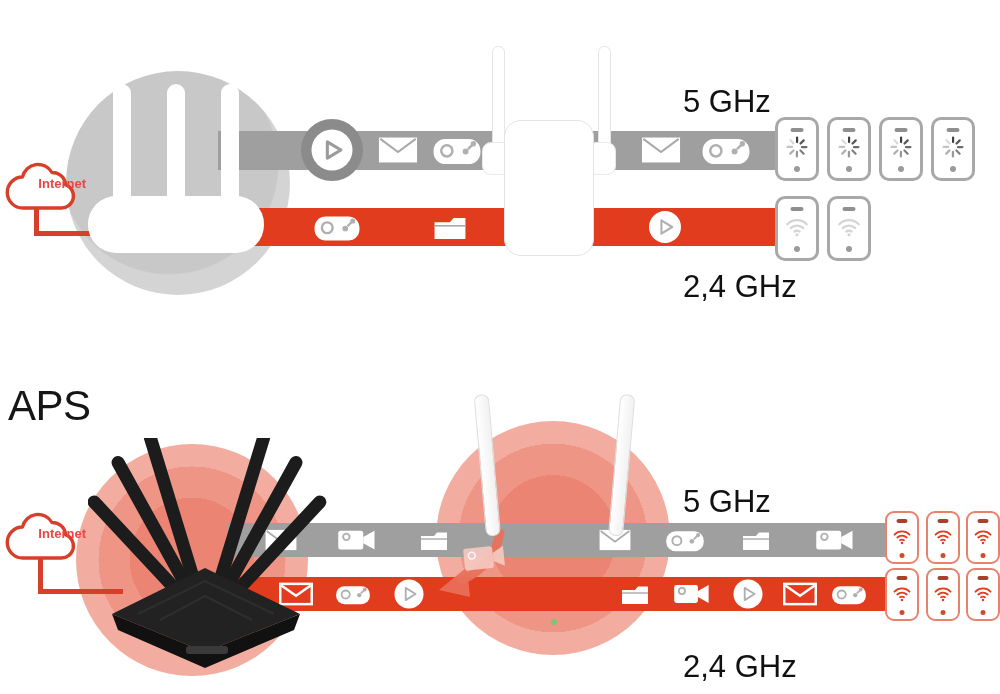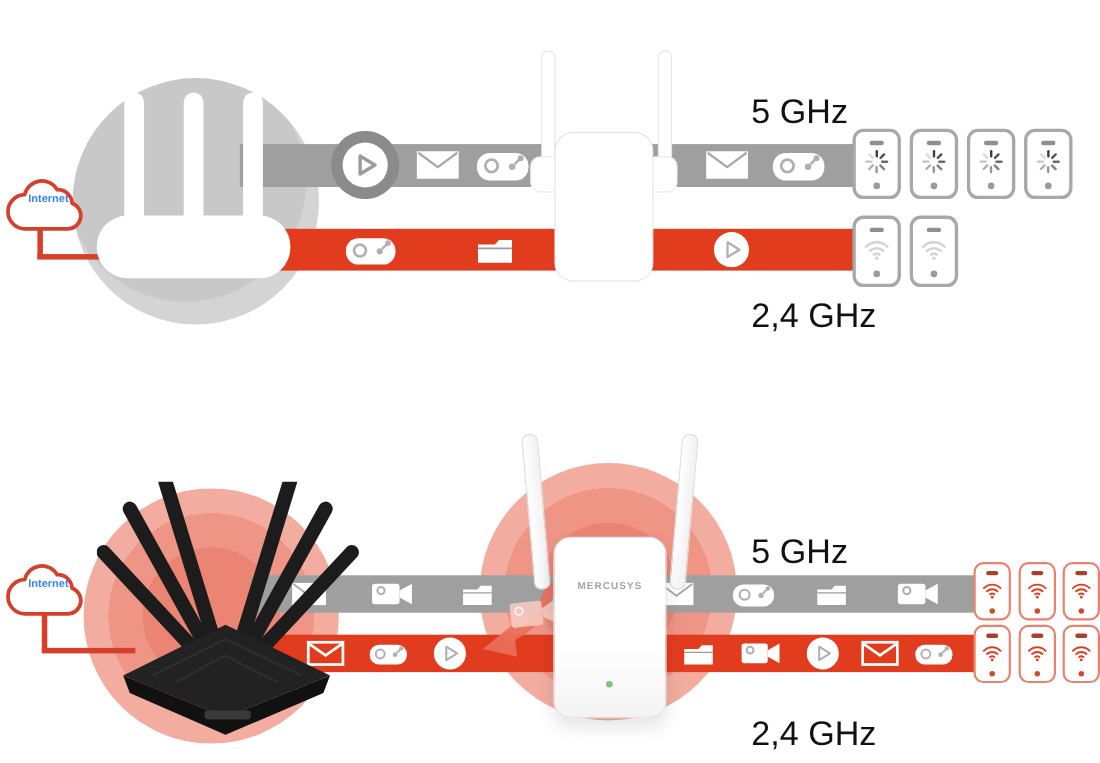--- a/index.html
+++ b/index.html
@@ -30,21 +30,21 @@
   .e-body{position:absolute;left:504px;top:120px;width:88px;height:134px;border-radius:17px;background:#fff;border:1.5px solid #e3e3e3;z-index:4;}
 
   
   .m-ant{position:absolute;width:13px;height:140px;background:linear-gradient(90deg,#fff,#f1f1f1);border:1px solid #ddd;border-radius:7px;z-index:4;transform-origin:50% 100%;}
   .m-body{position:absolute;left:503px;top:488px;width:101px;height:163px;border-radius:16px;background:linear-gradient(#ffffff 60%,#f3f3f3);border:1px solid #e1e1e1;box-shadow:0 8px 16px rgba(0,0,0,.10);z-index:4;text-align:center;}
   .m-brand{display:inline-block;margin-top:38px;font-size:9px;color:#a3a3a3;letter-spacing:1px;font-weight:700;}
   .m-led{position:absolute;left:551px;top:619px;width:6px;height:6px;border-radius:50%;background:#7cc576;z-index:5;}
 
   
   .cloud{position:absolute;width:84px;height:62px;z-index:4;}
-  .cloud .lbl{position:absolute;left:0;top:22px;width:100%;text-align:center;font-size:10px;font-weight:700;color:#3b82f6;}
+  .cloud .lbl{position:absolute;left:0;top:22px;width:100%;text-align:right;font-size:13px;font-weight:700;color:#ef4444;}
   .conn{position:absolute;background:#d6402a;z-index:3;}
 
   
   .phone{position:absolute;background:#fff;z-index:5;box-sizing:border-box;}
   .phone .spk{position:absolute;left:50%;transform:translateX(-50%);border-radius:2px;}
   .phone .scr{position:absolute;left:50%;top:46%;transform:translate(-50%,-50%);line-height:0;}
   .phone .home{position:absolute;left:50%;transform:translateX(-50%);border-radius:50%;}
   .phone.gray{border:3px solid #a8a8a8;border-radius:10px;}
   .phone.gray .spk{top:8px;width:13px;height:4px;background:#8f8f8f;}
   .phone.gray .home{bottom:6px;width:6px;height:6px;background:#9a9a9a;}
@@ -243,20 +243,21 @@
       <path d="M8.8,18.3 A11,11 0 0 1 23.2,18.3"></path>
       <path d="M13,22.5 A5.5,5.5 0 0 1 19,22.5"></path>
             </g>
       <circle cx="16" cy="26.5" r="1.9" fill="#d4d4d4"></circle>
           </svg>
         </span>
       <span class="home"></span>
       </div>
     </div>
 
+  <div class="title" style="left:8px;top:382px;">APS</div>
 
   <div class="pink-circle" style="left:76px;top:444px;width:232px;height:232px;"></div>
   <div class="pink-circle" style="left:436px;top:421px;width:234px;height:234px;"></div>
 
   <div class="band" style="left: 228px; top: 523px; width: 664px; height: 34px; background: rgb(159, 159, 159);"></div>
   <div class="band" style="left: 228px; top: 577px; width: 664px; height: 34px; background: rgb(226, 60, 30);"></div>
 
   <div>
       <div class="bicon" style="left: 281px; top: 540px;">
         <svg width="34" height="34" viewBox="0 0 32 32">
@@ -406,23 +407,20 @@
     <svg width="84" height="62" viewBox="0 0 84 62">
       <path d="M21,54 h38 a12,12 0 0 0 4.5,-23.3 a13,13 0 0 0 -13.5,-12.2 a16,16 0 0 0 -29.5,4.5 A14,14 0 0 0 21,54 z" fill="#ffffff" stroke="#d6402a" stroke-width="3.4" stroke-linejoin="round"></path>
     </svg>
     <span class="lbl">Internet</span>
   </div>
   <div class="conn" style="left:38px;top:557px;width:5px;height:36px;"></div>
   <div class="conn" style="left:38px;top:589px;width:85px;height:5px;"></div>
 
   <div class="m-ant" style="left:486px;top:394px;transform:rotate(-5deg);"></div>
   <div class="m-ant" style="left:608px;top:394px;transform:rotate(5deg);"></div>
-  <div class="m-body">
-    <span class="m-brand">MERCUSYS</span>
-  </div>
   <div class="m-led"></div>
 
   <div class="ghz" style="left:683px;top:474px;">5 GHz</div>
   <div class="ghz" style="left:683px;top:639px;">2,4 GHz</div>
 
   <div>
       <div class="phone red" style="left: 885px; top: 511px; width: 34px; height: 53px;">
         <span class="spk"></span>
       <span class="scr">
           <svg width="21" height="21" viewBox="0 0 32 32">

